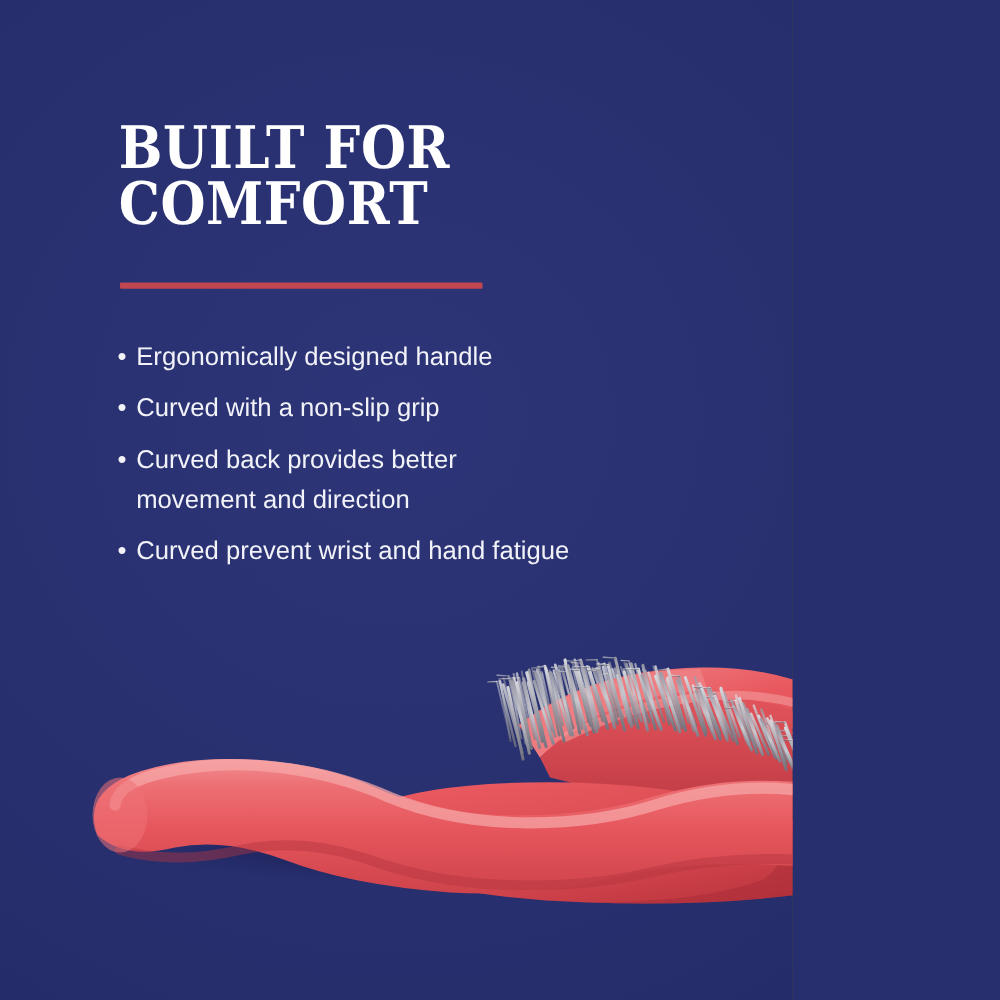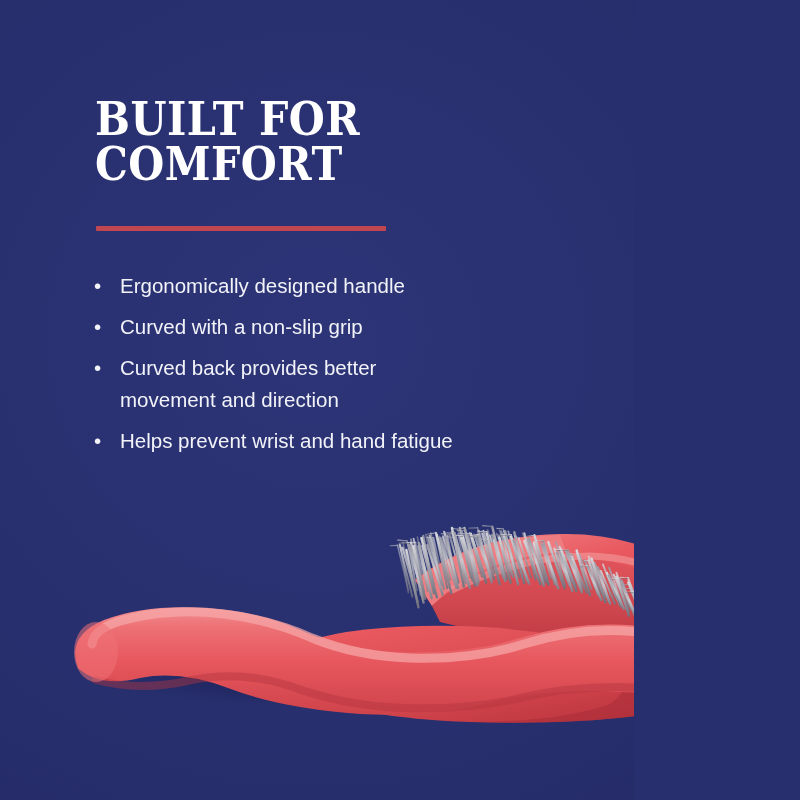--- a/index.html
+++ b/index.html
@@ -71,21 +71,20 @@
   .bullet-dot {
     flex: 0 0 auto;
     width: 15px;
     font-size: 20.5px;
     line-height: 32px;
     color: #f2f3f8;
   }
   .bullet-text {
     flex: 1 1 auto;
     white-space: pre-line;
-    margin-left: 11px;
   }
   
   .product {
     position: absolute;
     left: 0;
     top: 430px;
     width: 800px;
     height: 330px;
   }
   .product svg {
@@ -120,21 +119,21 @@
     </div>
 
     <div class="bullet-row">
       <span class="bullet-dot">•</span>
       <span class="bullet-text">Curved back provides better
 movement and direction</span>
     </div>
 
     <div class="bullet-row">
       <span class="bullet-dot">•</span>
-      <span class="bullet-text">Helps prevent wrist and hand fatigue</span>
+      <span class="bullet-text">Curved prevent wrist and hand fatigue</span>
     </div>
 
   </div>
 
   <div class="product">
     <svg viewBox="0 0 800 330" xmlns="http://www.w3.org/2000/svg" aria-hidden="true">
       <defs>
         <linearGradient id="handleGrad" x1="0" y1="0" x2="0" y2="1">
           <stop offset="0%" stop-color="#f29093"></stop>
           <stop offset="18%" stop-color="#ed7175"></stop>

